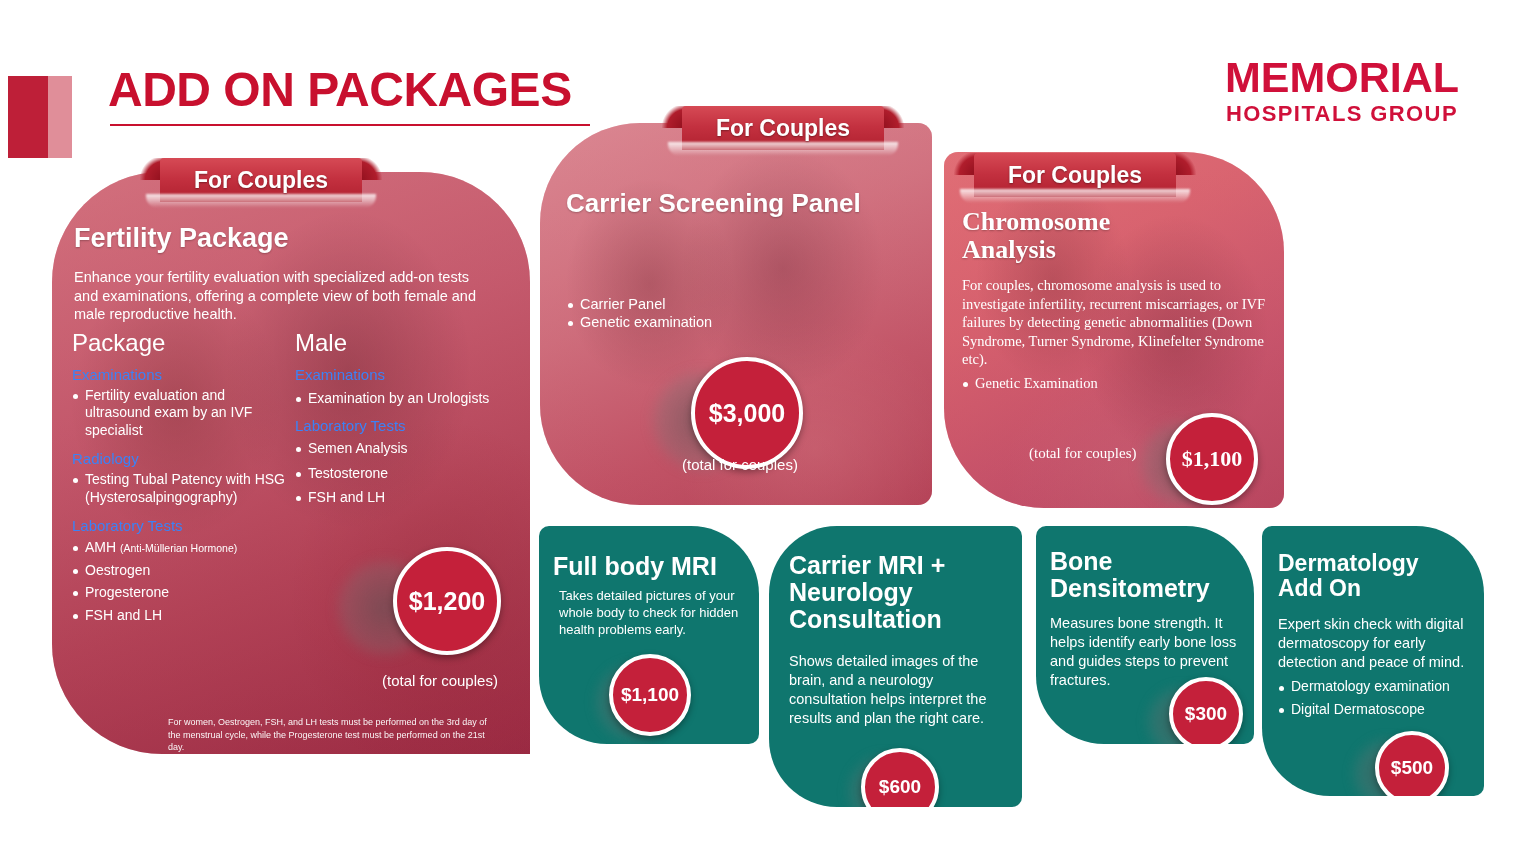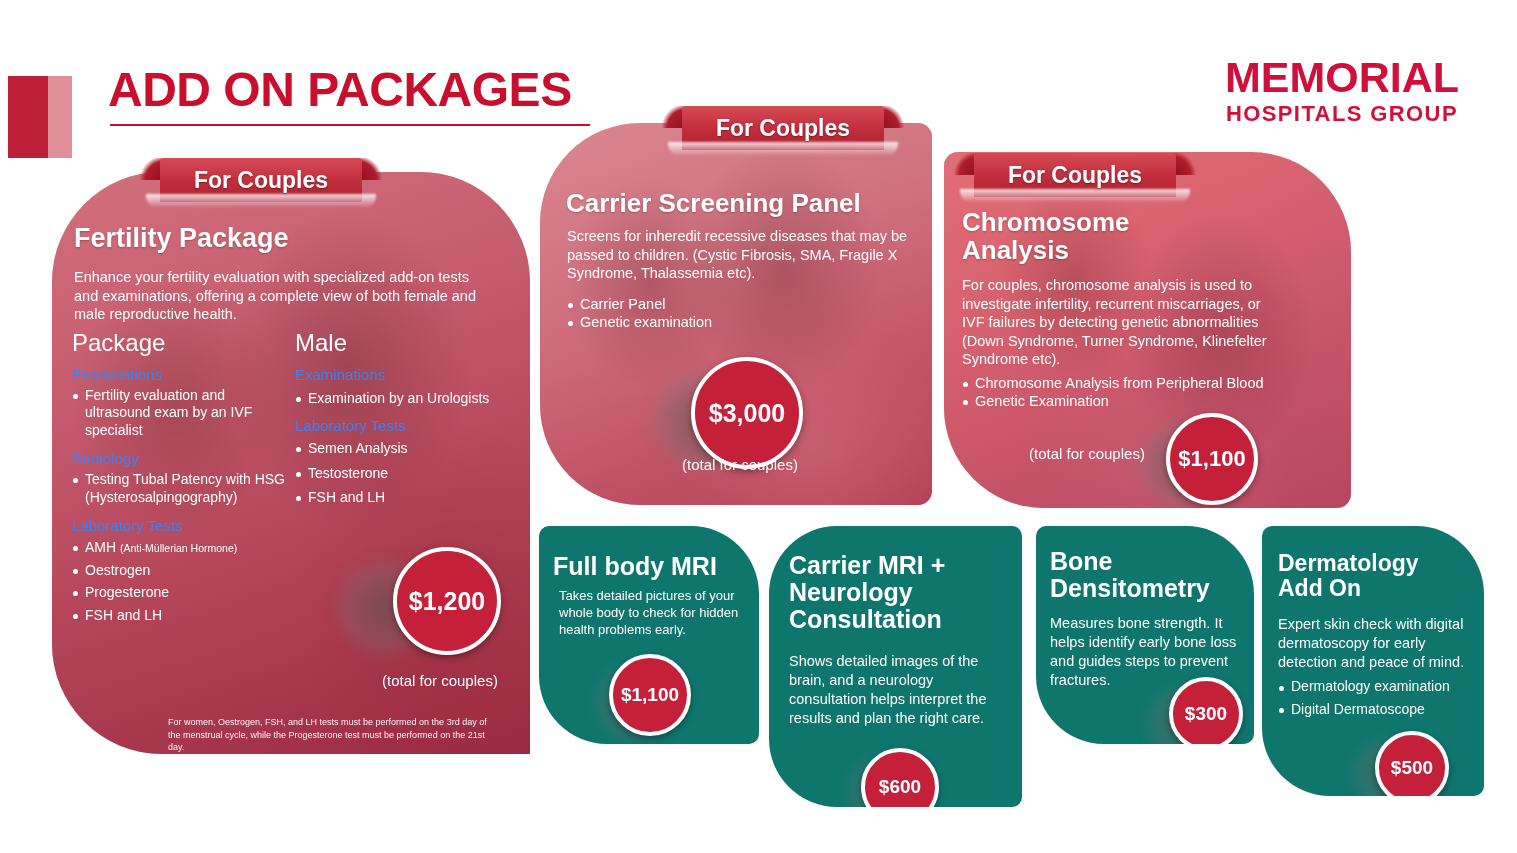--- a/index.html
+++ b/index.html
@@ -171,21 +171,20 @@
   <div class="shine"></div>
   <div class="txt">For Couples</div>
 </div>
 
 <div class="card" style="left:540px;top:123px;width:392px;height:382px;
             border-radius:100px 14px 14px 100px;">
   <div class="photo ph-b"></div>
   <div class="tint" style="background:linear-gradient(170deg,rgba(222,140,150,.35),rgba(180,65,90,.28));"></div>
   <div class="content">
     <div class="h-title" style="position:absolute;left:26px;top:66px;font-size:26px;">Carrier Screening Panel</div>
-    <div class="p-body" style="position:absolute;left:27px;top:104px;width:345px;font-size:14.5px;">Screens for inheredit recessive diseases that may be passed to children. (Cystic Fibrosis, SMA, Fragile X Syndrome, Thalassemia etc).</div>
     <ul class="bl" style="position:absolute;left:27px;top:172px;font-size:14.5px;">
       <li>Carrier Panel</li>
       <li>Genetic examination</li>
     </ul>
 
     <div class="badge-shadow" style="left:110px;top:246px;width:104px;height:104px;"></div>
     <div class="badge" style="left:151px;top:234px;width:104px;height:104px;font-size:25px;">
       <span>$3,000</span>
     </div>
     <div class="total-note" style="left:142px;top:333px;">(total for couples)</div>
@@ -193,29 +192,28 @@
 </div>
 
 <div class="ribbon" style="left:660px;top:106px;width:246px;">
   <div class="fold-l"></div>
   <div class="fold-r"></div>
   <div class="body"></div>
   <div class="shine"></div>
   <div class="txt">For Couples</div>
 </div>
 
-<div class="card" style="left:944px;top:152px;width:407px;height:356px;
-            border-radius:14px 100px 14px 100px;">
+<div class="card" style="left:944px;top:152px;width:340px;height:356px;
+            border-radius:14px 100px 14px 100px;font-family:Liberation Serif, serif;">
   <div class="photo ph-c"></div>
   <div class="tint" style="background:linear-gradient(170deg,rgba(226,120,126,.30),rgba(186,70,95,.30));"></div>
   <div class="content">
     <div class="h-title" style="position:absolute;left:18px;top:56px;width:230px;font-size:26px;">Chromosome Analysis</div>
     <div class="p-body" style="position:absolute;left:18px;top:124px;width:310px;font-size:14.5px;">For couples, chromosome analysis is used to investigate infertility, recurrent miscarriages, or IVF failures by detecting genetic abnormalities (Down Syndrome, Turner Syndrome, Klinefelter Syndrome etc).</div>
     <ul class="bl" style="position:absolute;left:18px;top:222px;font-size:14.5px;">
-      <li>Chromosome Analysis from Peripheral Blood</li>
       <li>Genetic Examination</li>
     </ul>
 
     <div class="badge-shadow" style="left:194px;top:268px;width:88px;height:88px;"></div>
     <div class="badge" style="left:222px;top:261px;width:84px;height:84px;font-size:22px;">
       <span>$1,100</span>
     </div>
     <div class="total-note" style="left:85px;top:293px;">(total for couples)</div>
   </div>
 </div>

